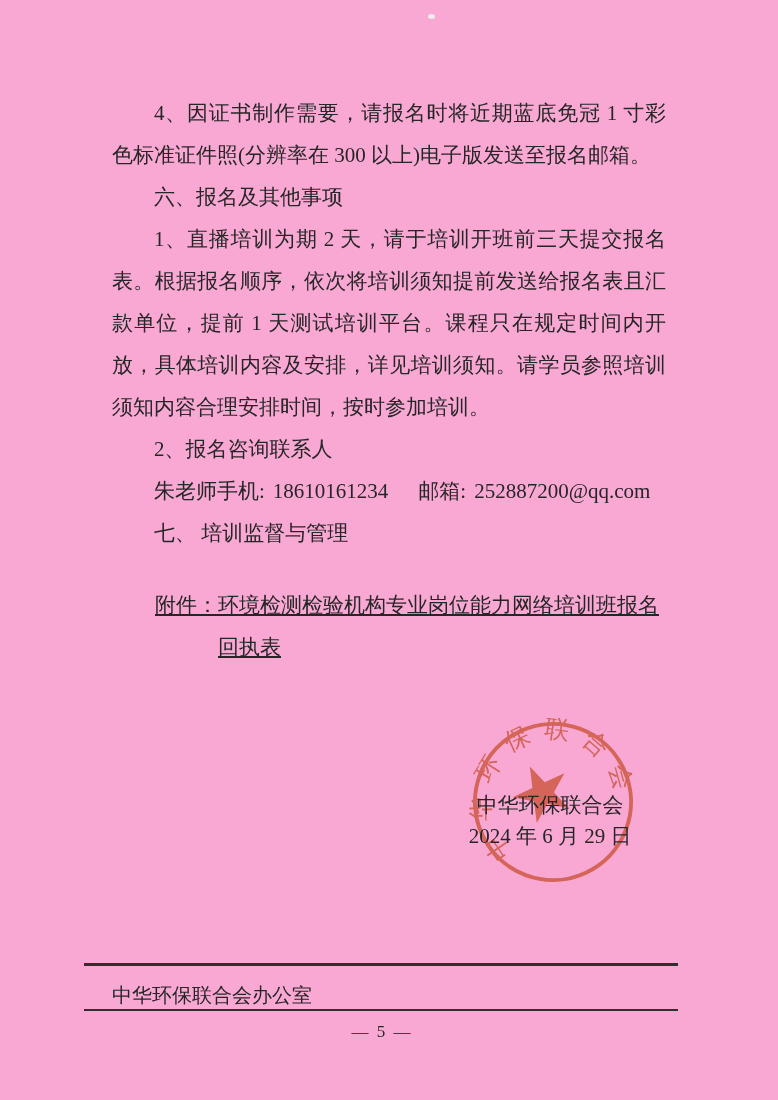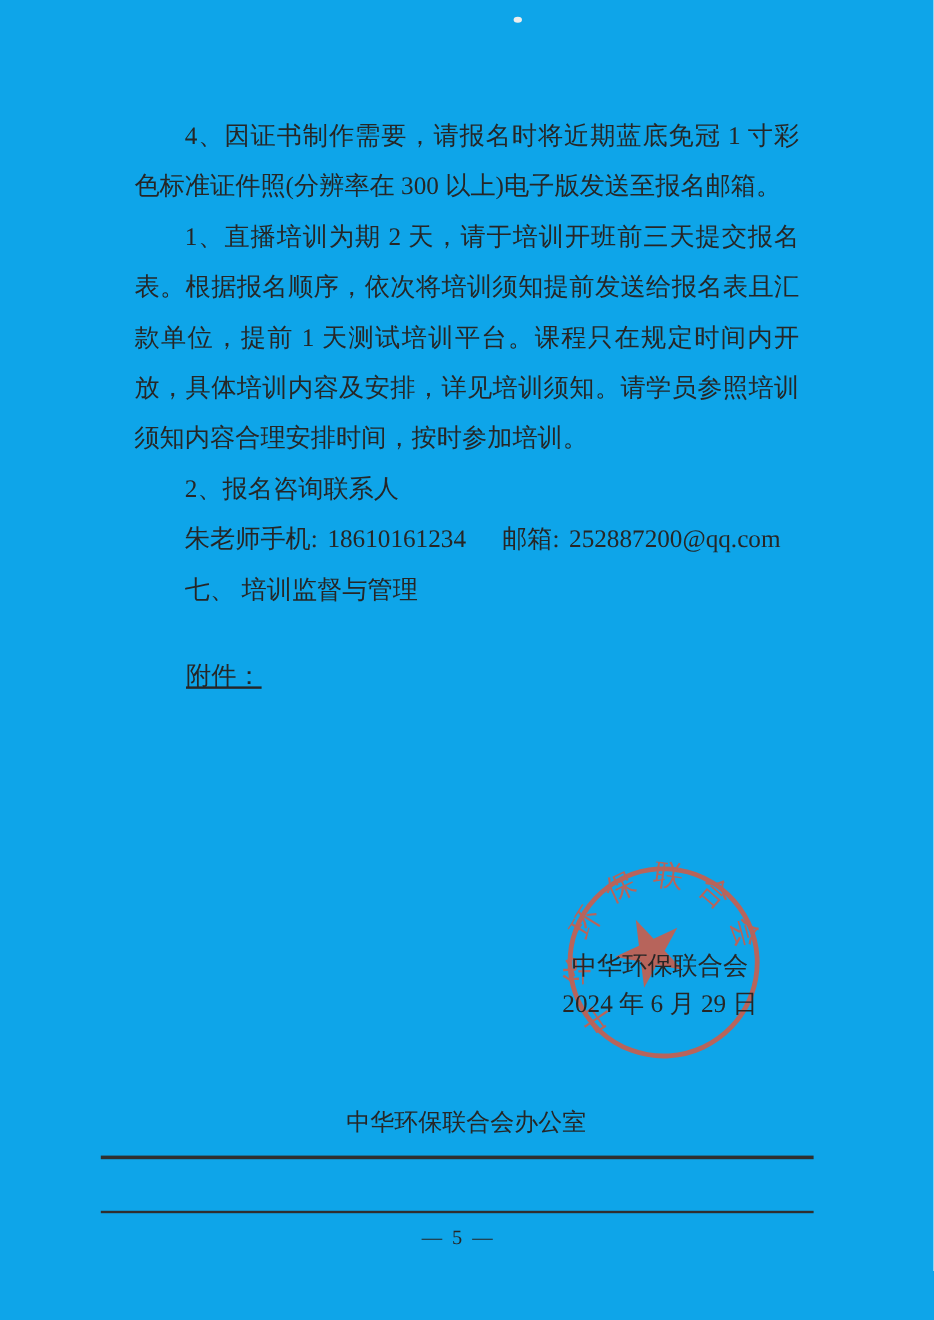--- a/index.html
+++ b/index.html
@@ -4,21 +4,21 @@
 <style>
   :root{
     --stamp-red:#cf5c48;
     --ink:#262626;
     --rule:#2f2f2f;
   }
   html,body{margin:0;padding:0;background:#ffffff;}
   .page{
     position:relative;
     width:778px;height:1100px;
-    background:#0ea5e9;
+    background:#f9a8d4;
     font-family:"Liberation Serif","DejaVu Serif",serif;
     color:var(--ink);
     overflow:hidden;
   }
   
   .doc-body{
     position:absolute;
     left:112px;top:92px;width:554px;
     font-size:21px;line-height:42px;
     text-align:justify;
@@ -53,22 +53,22 @@
     z-index:2;
     opacity:.88;
   }
   .stamp svg{display:block;}
   
   .rule{position:absolute;left:84px;width:594px;background:var(--rule);}
   .rule-top{top:963px;height:3px;}
   .rule-bottom{top:1009px;height:2px;}
   .footer-row{
     position:absolute;
-    left:112px;top:921px;width:553px;
-    display:flex;justify-content:center;
+    left:112px;top:980px;width:553px;
+    display:flex;justify-content:space-between;
     font-size:20px;line-height:30px;
   }
   .page-number{
     position:absolute;
     top:1022px;left:0;width:764px;
     text-align:center;
     font-size:17px;letter-spacing:2px;
   }
   .speck{
     position:absolute;left:428px;top:14px;
@@ -78,32 +78,34 @@
 </style>
 </head>
 <body>
 
 <div class="page">
 
   <div class="speck"></div>
 
   <div class="doc-body">
     <p class="para">4、因证书制作需要，请报名时将近期蓝底免冠 1 寸彩色标准证件照(分辨率在 300 以上)电子版发送至报名邮箱。</p>
+    <p class="para">六、报名及其他事项</p>
     <p class="para">1、直播培训为期 2 天，请于培训开班前三天提交报名表。根据报名顺序，依次将培训须知提前发送给报名表且汇款单位，提前 1 天测试培训平台。课程只在规定时间内开放，具体培训内容及安排，详见培训须知。请学员参照培训须知内容合理安排时间，按时参加培训。</p>
     <p class="para">2、报名咨询联系人</p>
 
     <p class="para">
       <span>朱老师</span><span class="sp-sm">手机:</span><span class="sp-xs">18610161234</span><span class="sp-lg">邮箱:</span><span class="sp-xs">252887200@qq.com</span>
     </p>
 
     <p class="para">七、 培训监督与管理</p>
 
 
     <div class="attachment">
       <span class="att-label">附件：</span>
+      <span class="att-title">环境检测检验机构专业岗位能力网络培训班报名回执表</span>
     </div>
   </div>
 
   <div class="stamp">
     <svg width="176" height="168" viewBox="0 0 176 168" xmlns="http://www.w3.org/2000/svg">
       <g transform="rotate(-25 88 84)">
         <circle cx="88" cy="84" r="78" fill="none" stroke="var(--stamp-red)" stroke-width="4"></circle>
         <path id="seal-arc" d="M 32.6,116 A 64,64 0 1 1 143.4,116" fill="none"></path>
         <text font-size="25" letter-spacing="12" fill="var(--stamp-red)" font-family="Liberation Serif, DejaVu Serif, serif">
           <textPath href="#seal-arc" startOffset="50%" text-anchor="middle">中华环保联合会</textPath>

